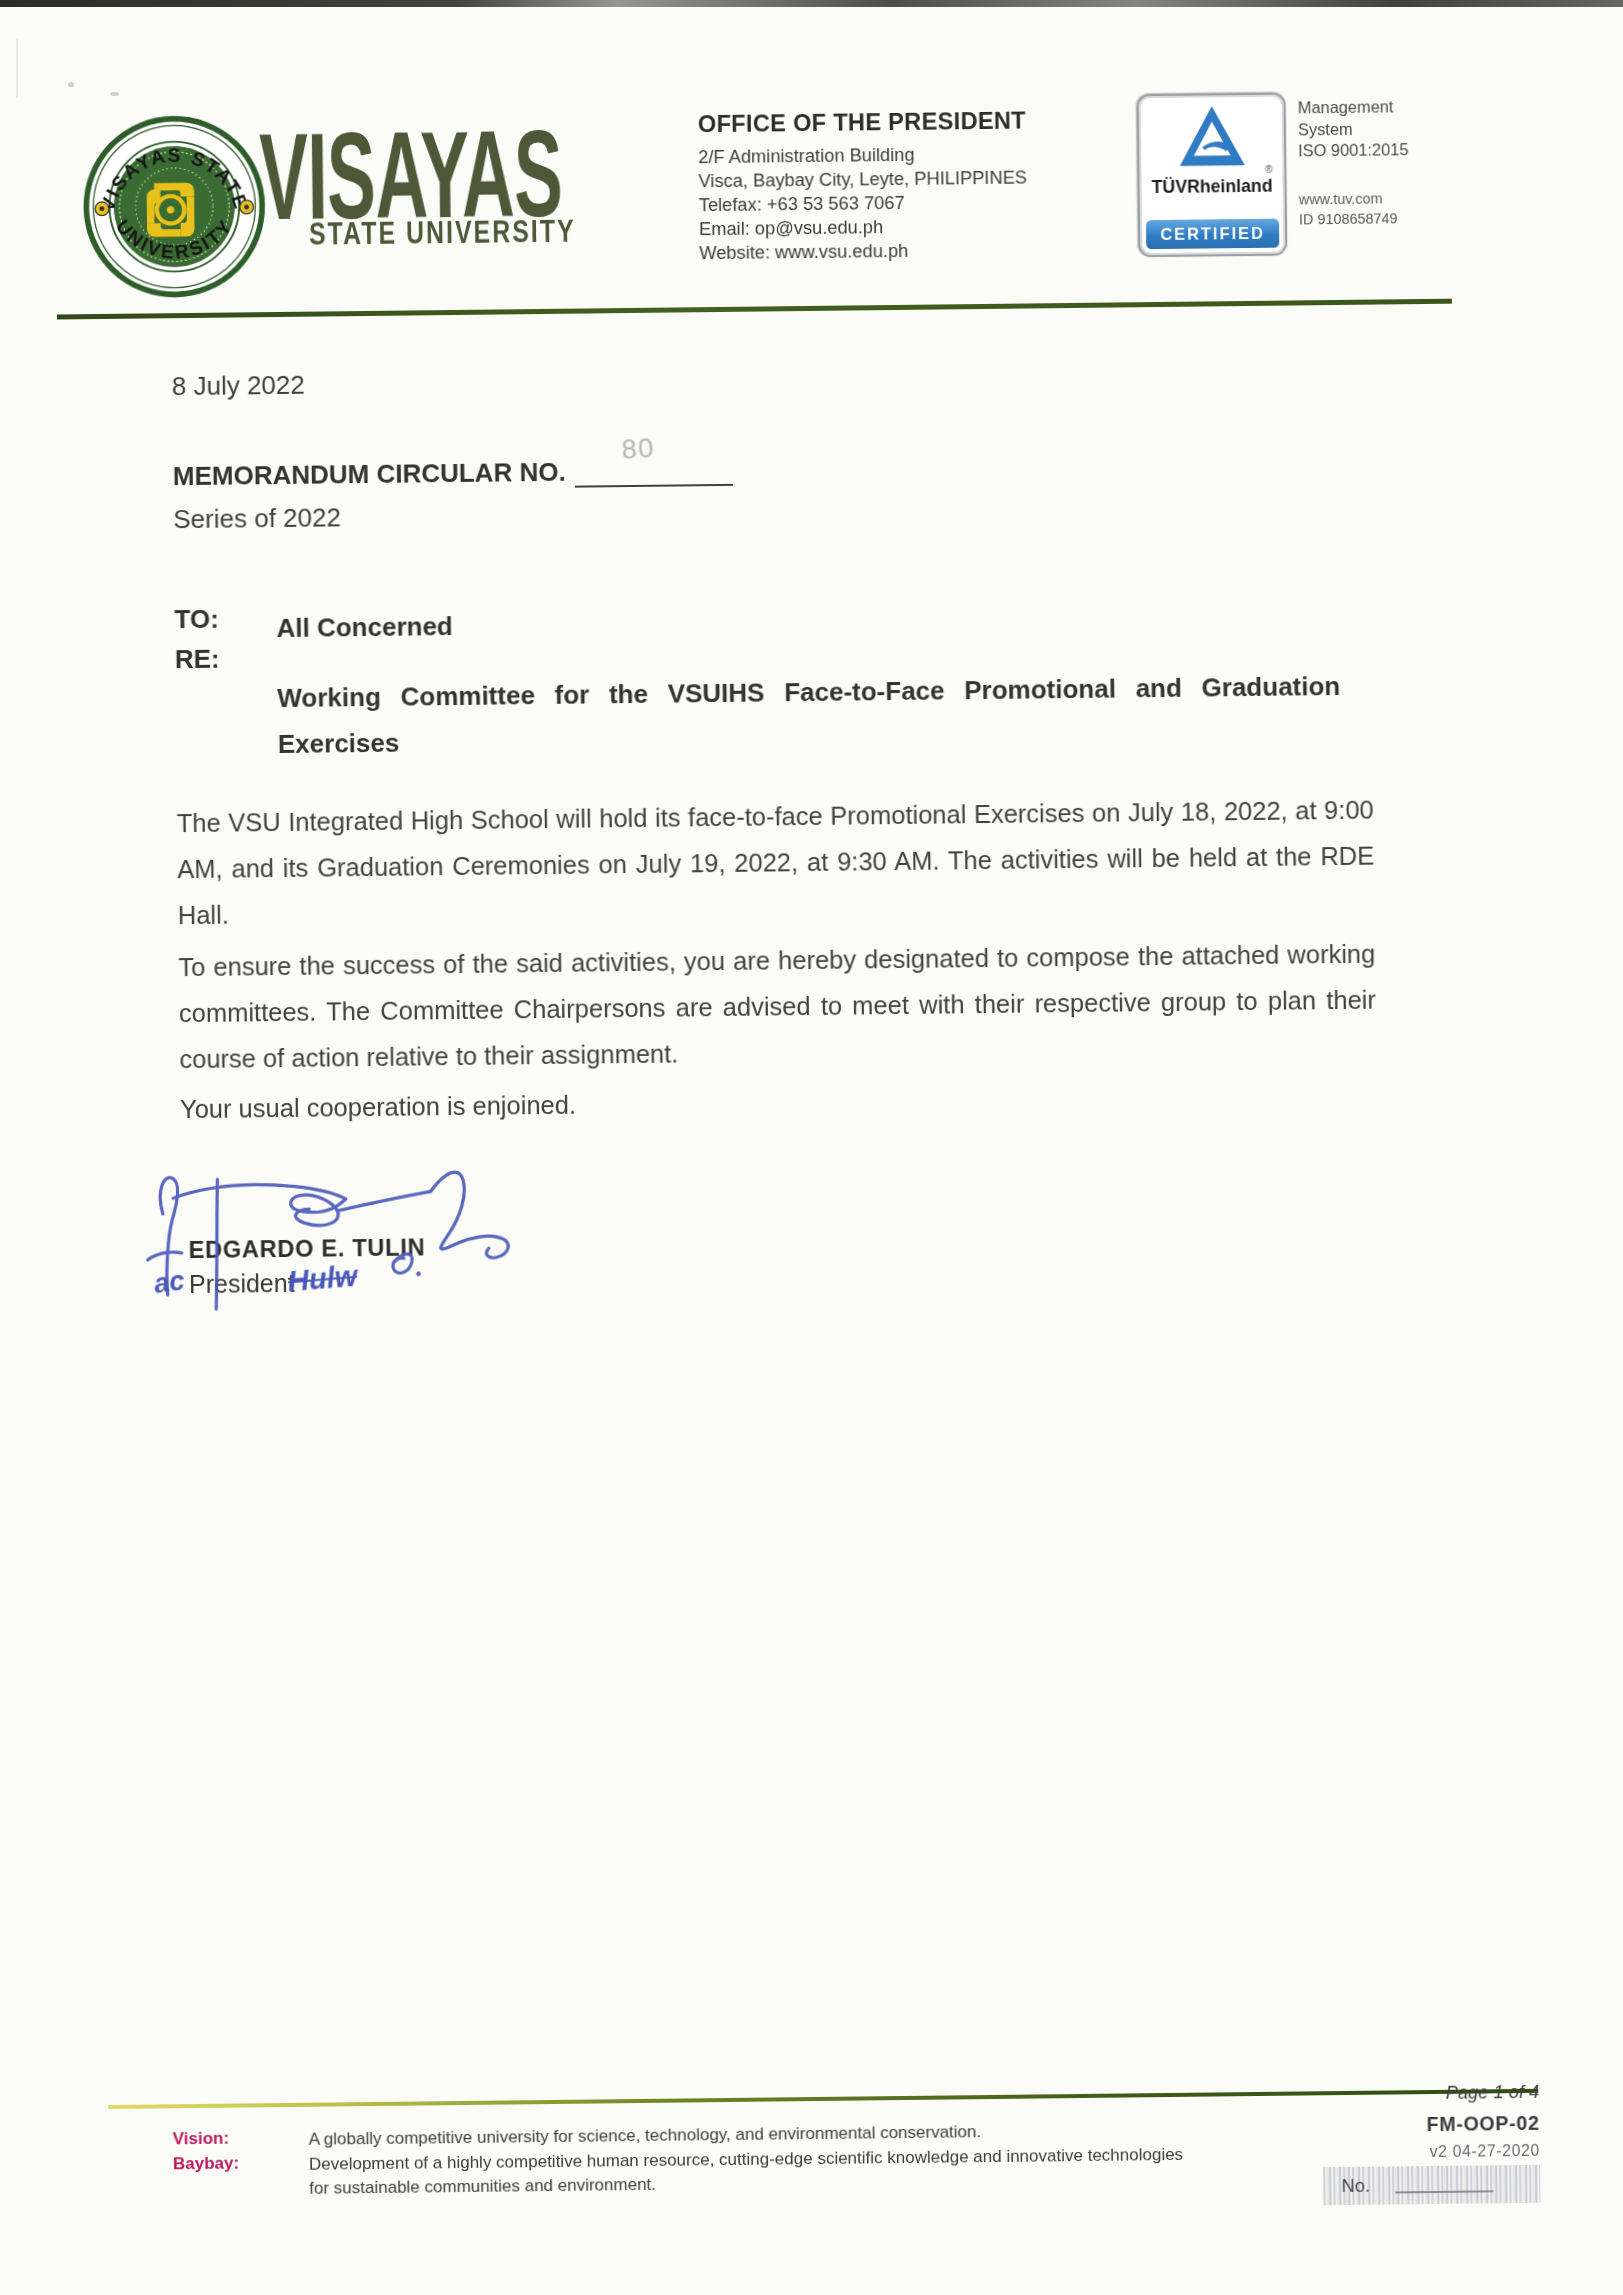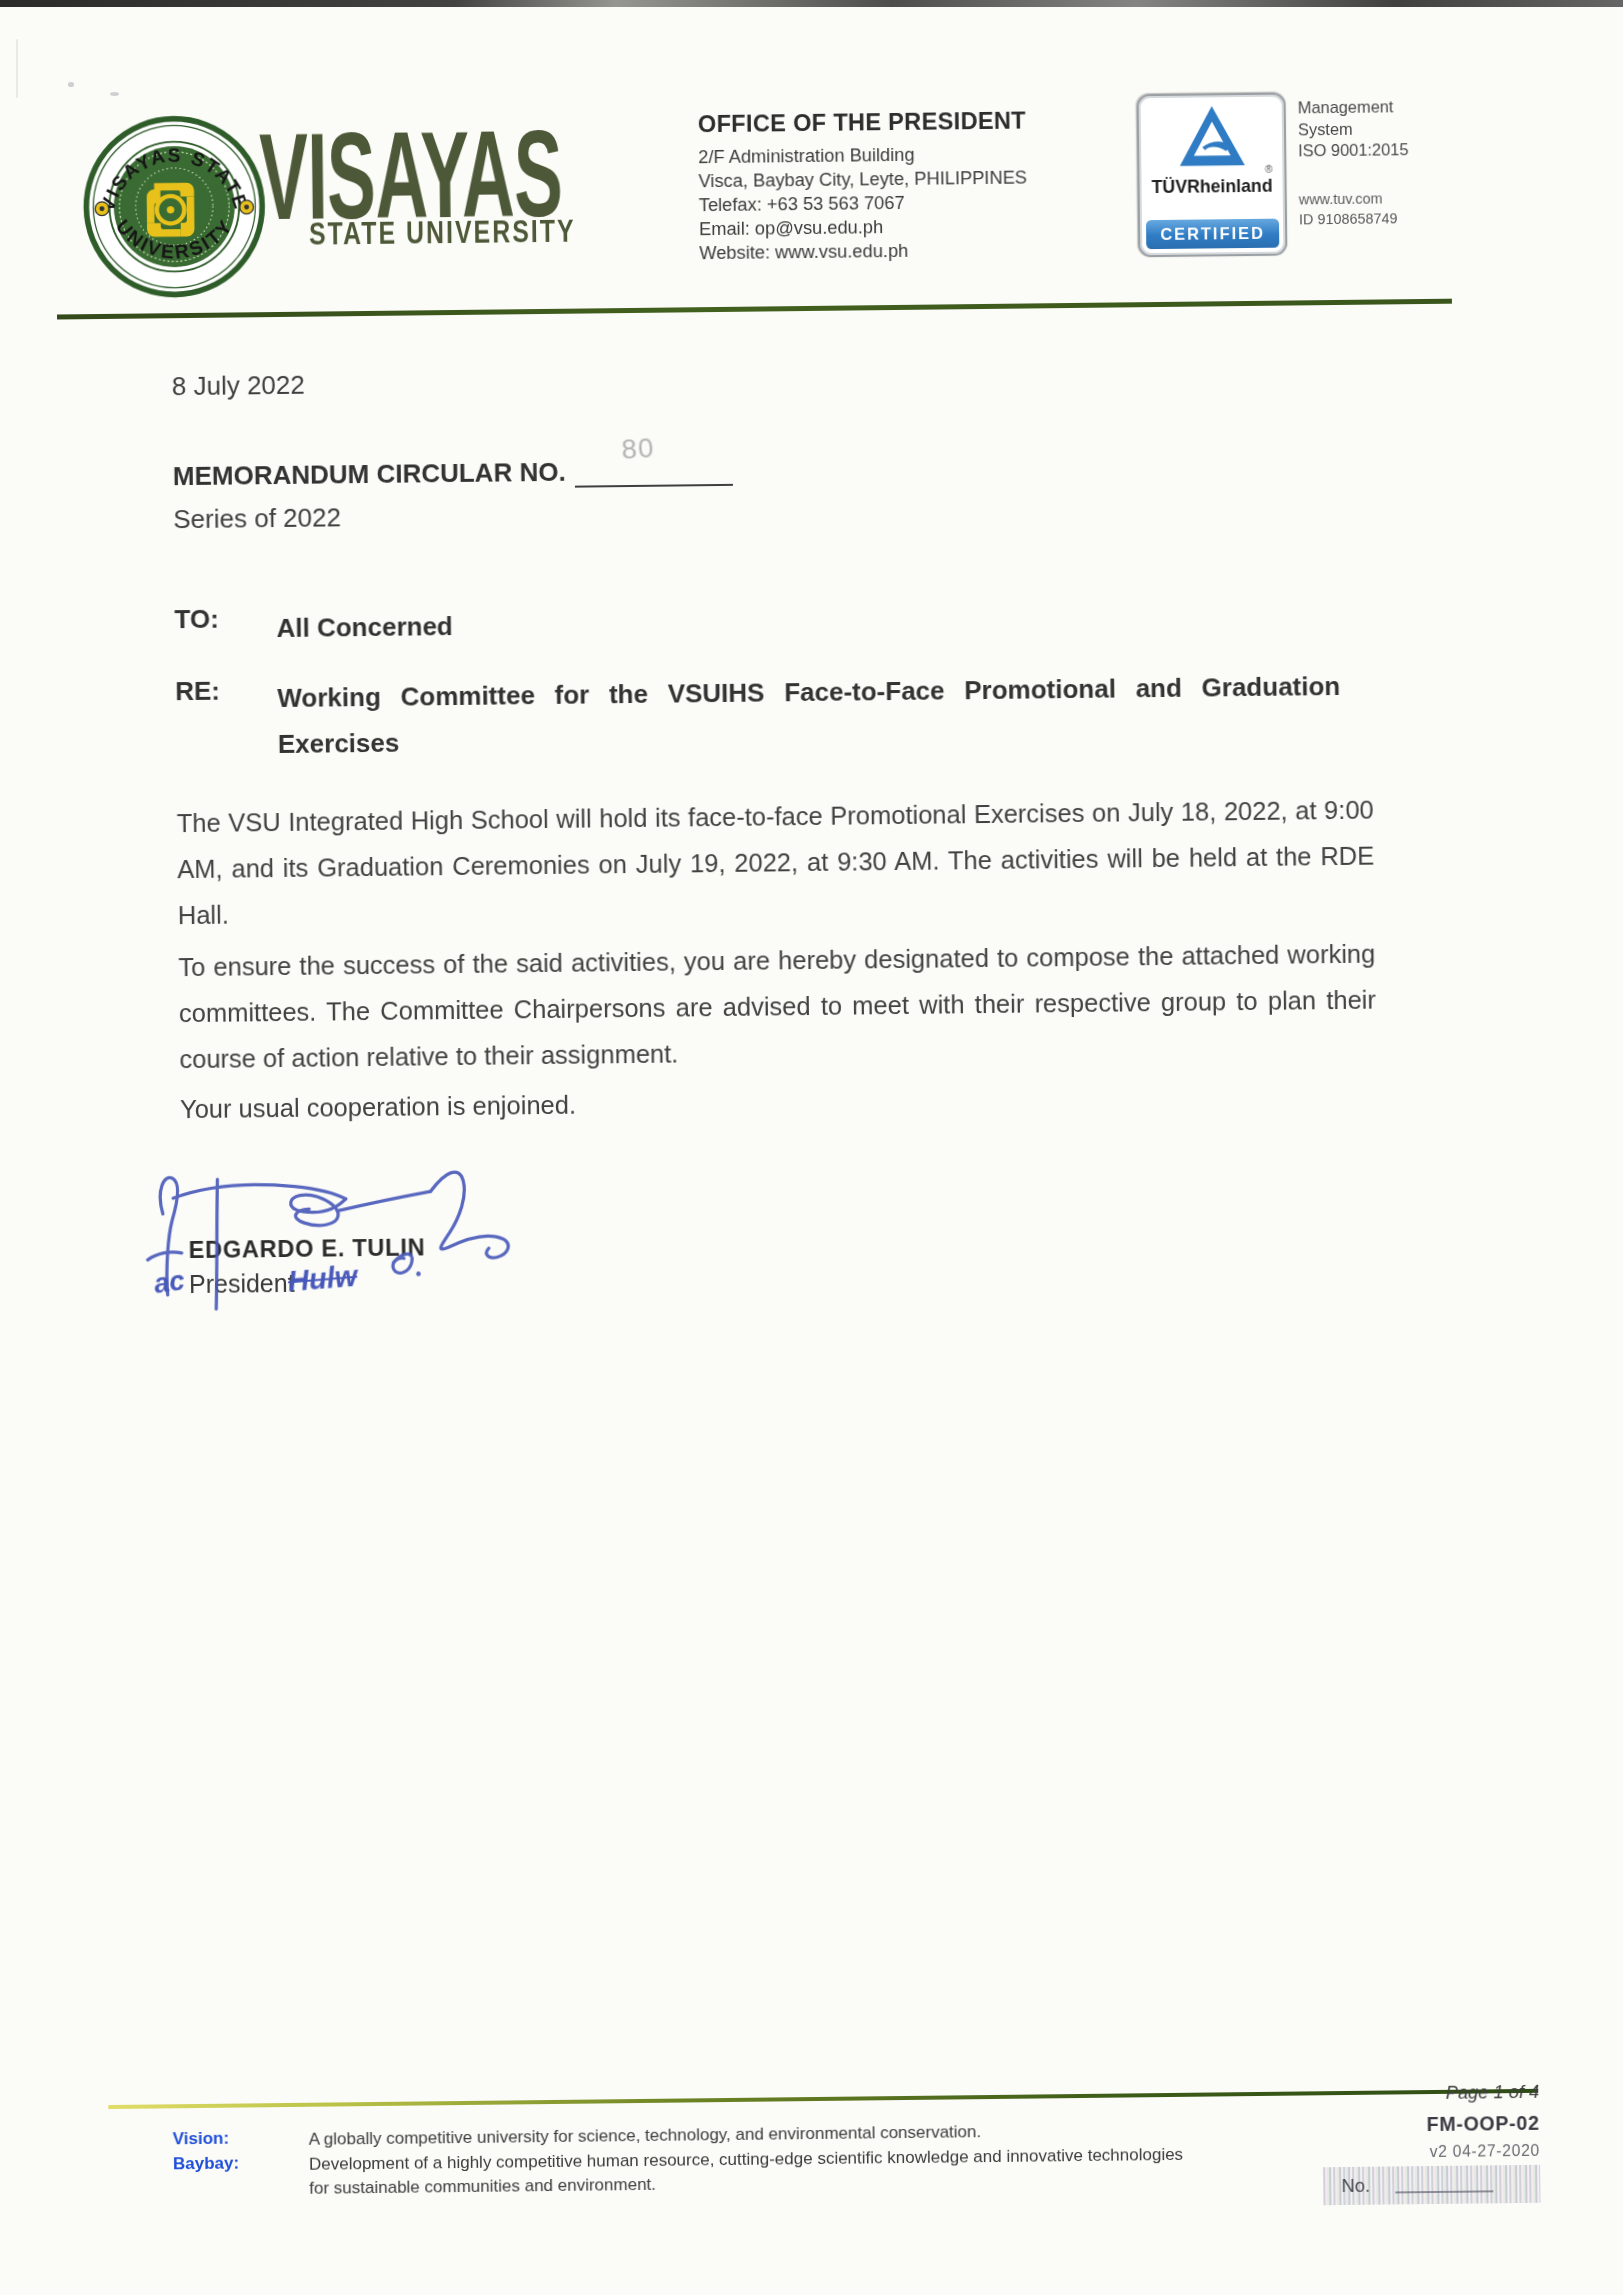--- a/index.html
+++ b/index.html
@@ -58,21 +58,21 @@
   .sig-svg{position:absolute;left:118px;top:1140px;width:458px;height:183px;filter:blur(0.3px);}
   .sig-name{position:absolute;left:188px;top:1230px;font-size:23.6px;font-weight:bold;color:#2c2c2c;letter-spacing:0.7px;}
   .sig-title{position:absolute;left:188px;top:1263px;font-size:25px;color:#3a3a3a;}
   .ink{color:#4858ba;font-style:italic;position:absolute;filter:blur(0.2px);}
   .ink-ac{left:153px;top:1259px;font-size:27.5px;transform:rotate(-7deg);font-weight:bold;}
   .ink-initials{left:287px;top:1257px;font-size:29px;transform:rotate(-4deg);text-decoration:line-through;font-weight:bold;}
 
   
   .rule-bottom{position:absolute;left:98px;top:2097px;width:1430px;height:3.9px;
     background:linear-gradient(90deg,#e0dd68 0%,#b9c247 16%,#6d8424 40%,#3c5a18 72%,#2e4d14 100%);}
-  .f-label{position:absolute;left:162px;font-size:17px;font-weight:bold;color:#1d4ed8;filter:blur(0.4px);text-align:center;}
+  .f-label{position:absolute;left:162px;font-size:17px;font-weight:bold;color:#be185d;filter:blur(0.4px);text-align:center;}
   .f-text{position:absolute;left:298px;width:877px;font-size:17px;color:#3c3c3c;line-height:24px;filter:blur(0.4px);}
   .f-right{position:absolute;left:1282px;width:247px;text-align:right;}
   .f-page{position:absolute;left:0;top:0;width:100%;font-size:18.3px;font-style:italic;color:#3d3d3d;filter:blur(0.3px);}
   .f-form{position:absolute;left:0;top:31px;width:100%;font-size:19.6px;font-weight:bold;color:#3a3a42;filter:blur(0.4px);letter-spacing:0.7px;}
   .f-ver{position:absolute;left:0;top:61px;width:100%;font-size:15.7px;color:#6a6a72;filter:blur(0.6px);letter-spacing:0.7px;}
   .stamp{position:absolute;left:1312px;top:2173px;width:217px;height:38px;filter:blur(0.3px);
     background:repeating-linear-gradient(90deg,
       rgba(140,140,175,.38) 0 2px, rgba(235,205,215,.34) 2px 3.9px,
       rgba(175,205,185,.34) 3.9px 5.9px, rgba(120,120,150,.36) 5.9px 7.9px,
       rgba(220,220,235,.3) 7.9px 9.8px);}
@@ -163,21 +163,21 @@
       <span class="memo-label">MEMORANDUM CIRCULAR NO.</span>
       <span class="memo-blank">
         <span class="memo-num">80</span>
       </span>
     </div>
     <div class="series">Series of 2022</div>
 
     <div class="addr-label" style="top:597px;">TO:</div>
     <div class="addr-value" style="top:607px;">All Concerned</div>
 
-    <div class="addr-label" style="top:669px;">RE:</div>
+    <div class="addr-label" style="top:637px;">RE:</div>
     <div class="addr-value re-value" style="top:669px;">Working Committee for the VSUIHS Face-to-Face Promotional and Graduation Exercises</div>
 
     <div class="para" style="top:793px;">The VSU Integrated High School will hold its face-to-face Promotional Exercises on July 18, 2022, at 9:00 AM, and its Graduation Ceremonies on July 19, 2022, at 9:30 AM. The activities will be held at the RDE Hall.</div>
     <div class="para" style="top:937px;">To ensure the success of the said activities, you are hereby designated to compose the attached working committees. The Committee Chairpersons are advised to meet with their respective group to plan their course of action relative to their assignment.</div>
     <div class="para para-last" style="top:1079px;">Your usual cooperation is enjoined.</div>
 
     <div class="sig-name">EDGARDO E. TULIN</div>
     <div class="sig-title">President</div>
     <span class="ink ink-ac">ac</span>
     <span class="ink ink-initials">Hulw</span>

